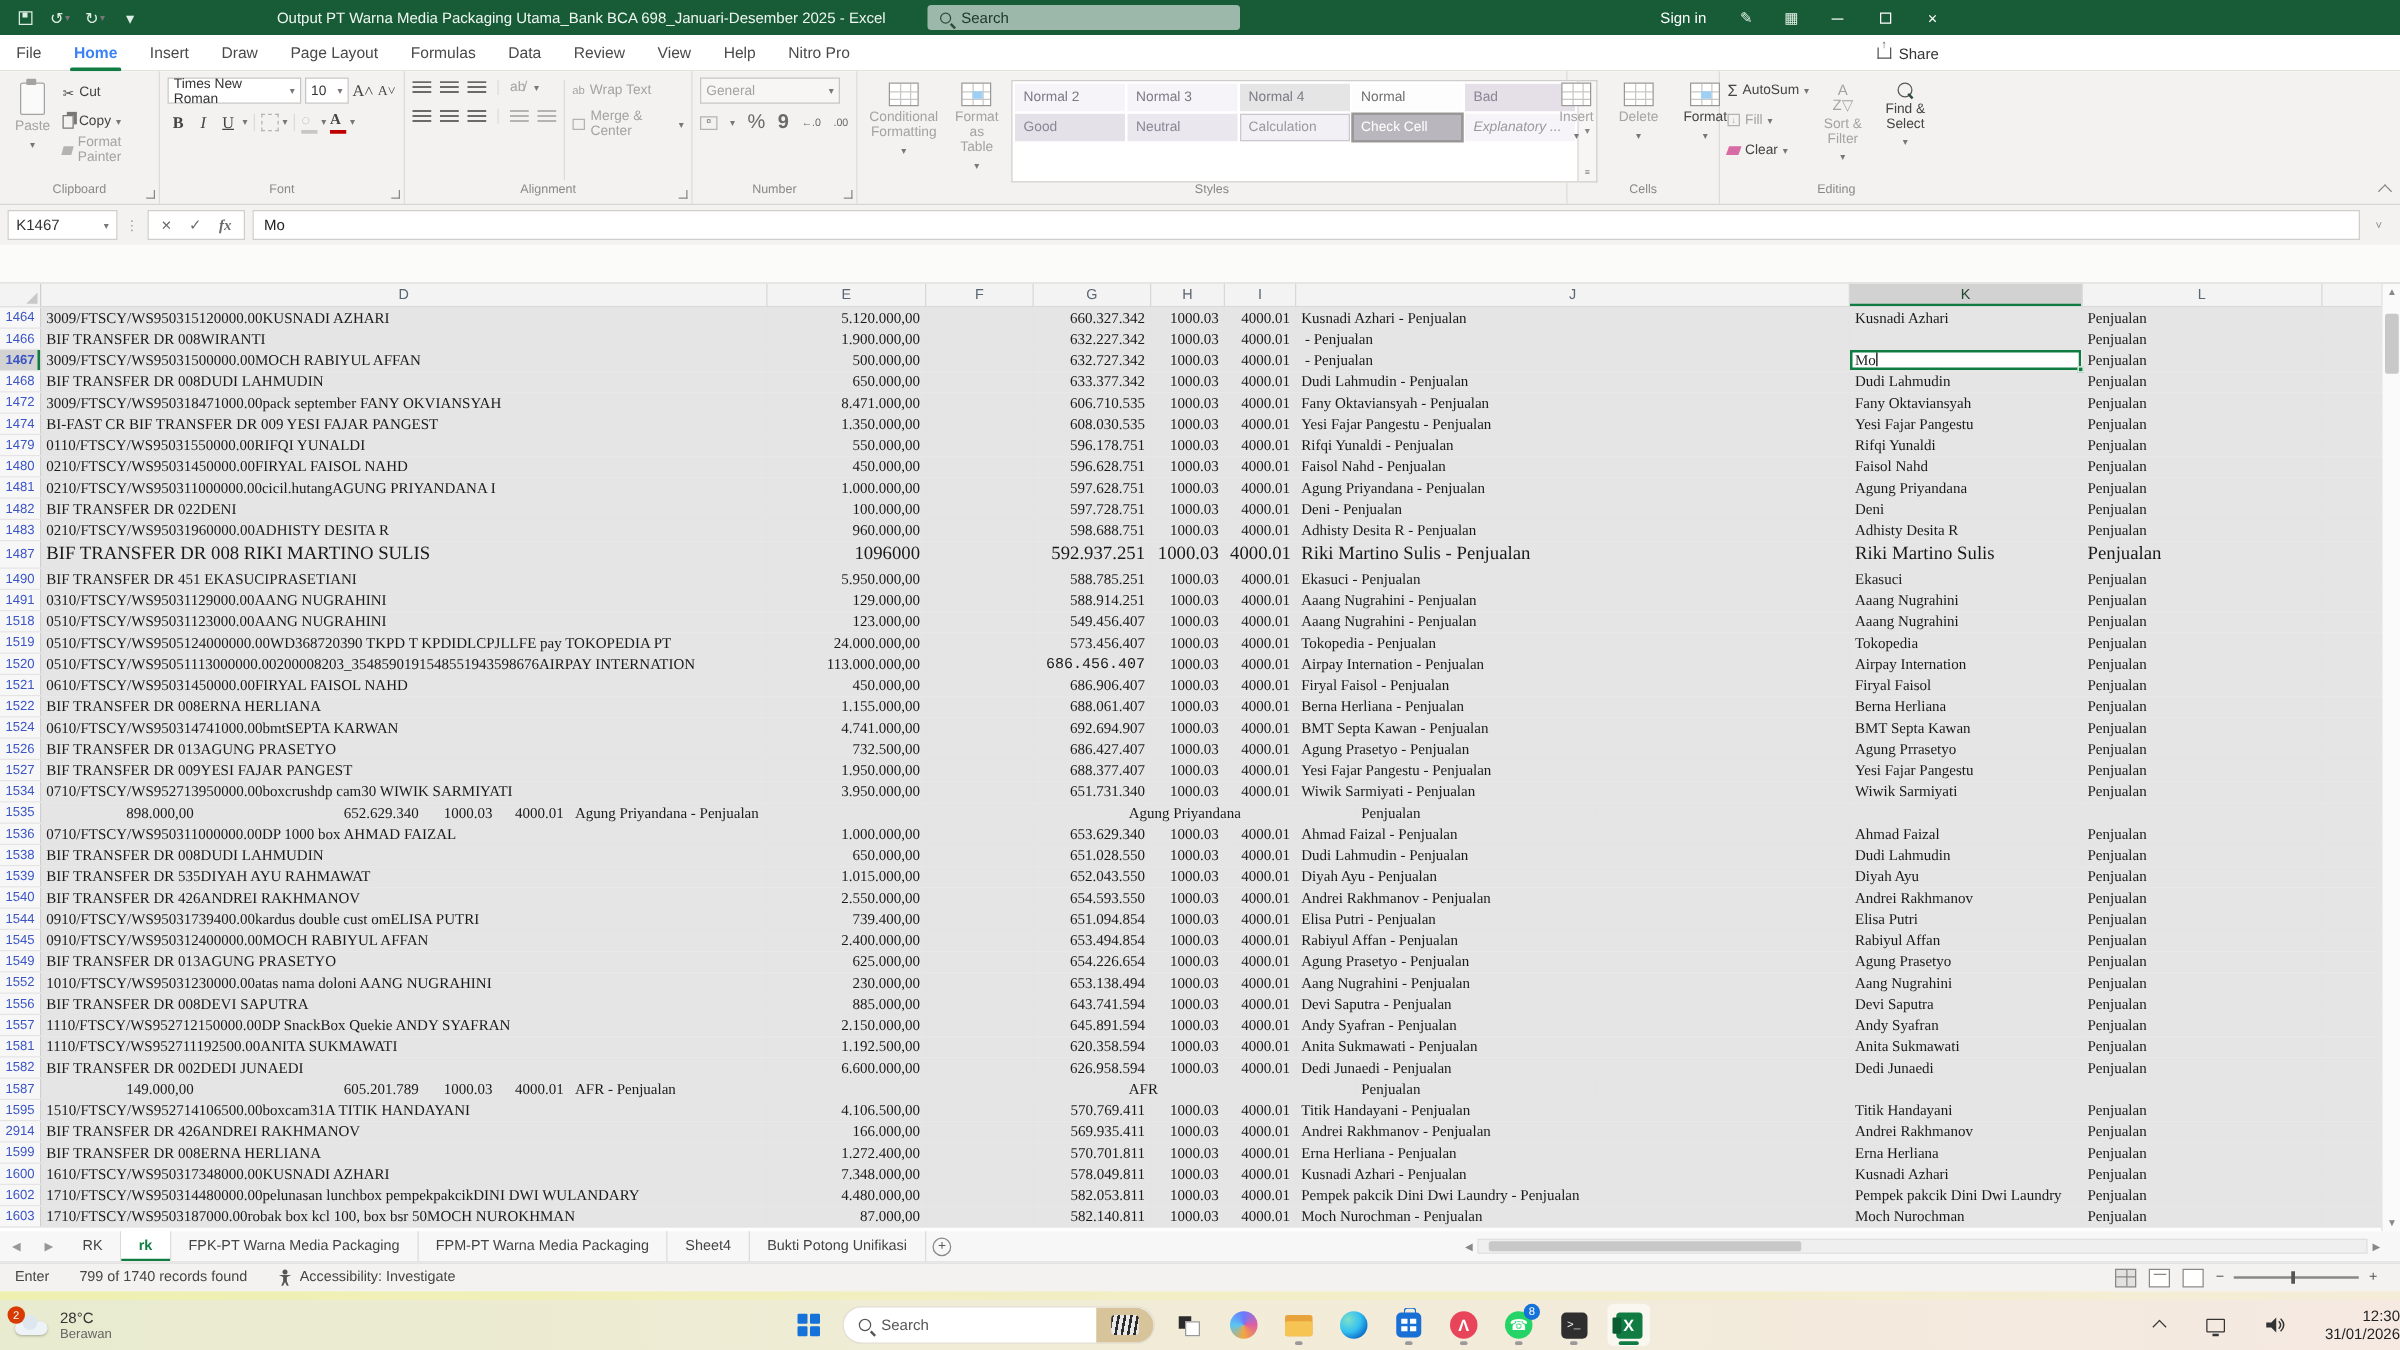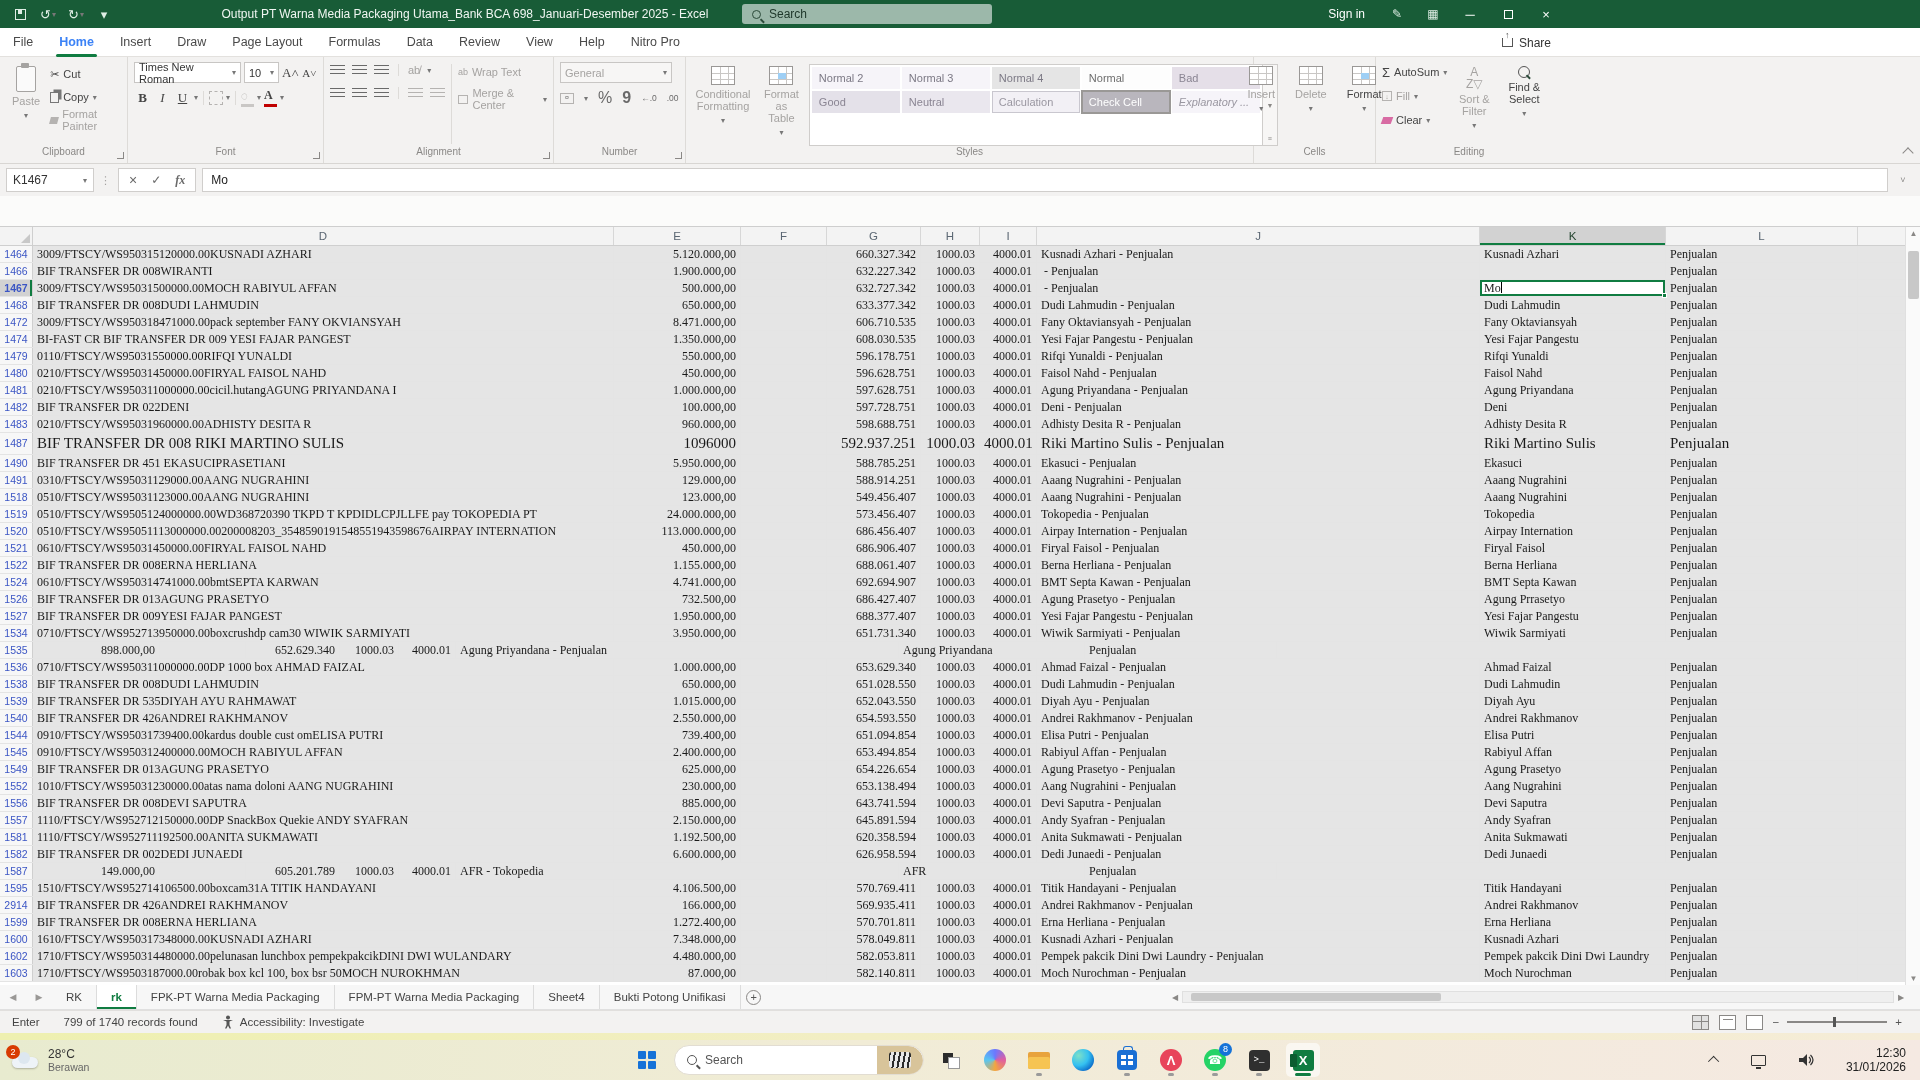--- a/index.html
+++ b/index.html
@@ -204,21 +204,21 @@
     font-weight:bold; display:flex; align-items:center; justify-content:center; }
   .whatsapp { width:22px; height:22px; background:#25D366; border-radius:50%; color:#fff; font-size:12px;
     display:flex; align-items:center; justify-content:center; }
   .badge-blue { position:absolute; right:0px; top:0px; width:13px; height:13px; background:#1572d8;
     border-radius:50%; color:#fff; font-size:9px; text-align:center; line-height:13px; }
   .terminal { width:21px; height:21px; background:#2f2f2f; border-radius:4px; color:#fff; font-size:9px;
     font-family:"Liberation Mono",monospace; display:flex; align-items:center; justify-content:center; }
   .excelico { width:21px; height:21px; background:#107C41; border-radius:3px; color:#fff; font-size:13px;
     font-weight:bold; display:flex; align-items:center; justify-content:center; position:relative; }
   .excelico:before { content:""; position:absolute; left:-3px; top:4px; width:7px; height:13px; background:#0b5c30; border-radius:1px; }
-  .tray { margin-left:auto; display:flex; align-items:center; gap:32px; padding-right:14px; color:#333; }
+  .tray { margin-left:auto; display:flex; align-items:center; gap:32px; color:#333; }
   .chev-up { width:8px; height:8px; border-left:1.6px solid #333; border-top:1.6px solid #333; transform:rotate(45deg) translateY(2px); }
   .monitor { width:15px; height:11px; border:1.4px solid #333; border-radius:1px; position:relative; }
   .monitor:after { content:""; position:absolute; left:4px; bottom:-4px; width:5px; height:2px; background:#333; }
   .clock { text-align:right; font-size:12px; color:#222; line-height:14px; }
 </style>
 </head>
 <body>
 
 <div class="screen">
 
@@ -719,21 +719,21 @@
           <div class="cell" style="width: 443px; line-height: 16px;">Tokopedia - Penjualan</div>
           <div class="cell" style="width: 186px; line-height: 16px;">Tokopedia</div>
           <div class="cell" style="width: 192px; line-height: 16px;">Penjualan</div>
           <div class="cell" style="width: 47px; line-height: 16px; border-right: none;"></div>
         </div>
         <div class="grow" style="height: 17px;">
           <div class="rowh" style="line-height: 16px;">1520</div>
           <div class="cell" style="width: 581px; line-height: 16px;">0510/FTSCY/WS95051113000000.00200008203_3548590191548551943598676AIRPAY INTERNATION</div>
           <div class="cell num" style="width: 127px; line-height: 16px;">113.000.000,00</div>
           <div class="cell" style="width: 86px; line-height: 16px;"></div>
-          <div class="cell num" style="width: 94px; line-height: 16px;">686.456.407</div>
+          <div class="cell num" style="width: 94px; line-height: 16px; font-family: Liberation Mono, monospace;">686.456.407</div>
           <div class="cell num" style="width: 59px; line-height: 16px;">1000.03</div>
           <div class="cell num" style="width: 57px; line-height: 16px;">4000.01</div>
           <div class="cell" style="width: 443px; line-height: 16px;">Airpay Internation - Penjualan</div>
           <div class="cell" style="width: 186px; line-height: 16px;">Airpay Internation</div>
           <div class="cell" style="width: 192px; line-height: 16px;">Penjualan</div>
           <div class="cell" style="width: 47px; line-height: 16px; border-right: none;"></div>
         </div>
         <div class="grow" style="height: 17px;">
           <div class="rowh" style="line-height: 16px;">1521</div>
           <div class="cell" style="width: 581px; line-height: 16px;">0610/FTSCY/WS95031450000.00FIRYAL FAISOL NAHD</div>
@@ -980,21 +980,21 @@
           <div class="cell" style="width: 192px; line-height: 16px;">Penjualan</div>
           <div class="cell" style="width: 47px; line-height: 16px; border-right: none;"></div>
         </div>
         <div class="grow" style="height: 17px;">
           <div class="rowh" style="line-height: 16px;">1587</div>
           <div class="cell num" style="width: 127px; line-height: 16px;">149.000,00</div>
           <div class="cell" style="width: 86px; line-height: 16px;"></div>
           <div class="cell num" style="width: 94px; line-height: 16px;">605.201.789</div>
           <div class="cell num" style="width: 59px; line-height: 16px;">1000.03</div>
           <div class="cell num" style="width: 57px; line-height: 16px;">4000.01</div>
-          <div class="cell" style="width: 443px; line-height: 16px;">AFR - Tokopedia</div>
+          <div class="cell" style="width: 443px; line-height: 16px;">AFR - Penjualan</div>
           <div class="cell" style="width: 186px; line-height: 16px;">AFR</div>
           <div class="cell" style="width: 192px; line-height: 16px;">Penjualan</div>
           <div class="cell" style="width: 47px; line-height: 16px; border-right: none;"></div>
         </div>
         <div class="grow" style="height: 17px;">
           <div class="rowh" style="line-height: 16px;">1595</div>
           <div class="cell" style="width: 581px; line-height: 16px;">1510/FTSCY/WS952714106500.00boxcam31A TITIK HANDAYANI</div>
           <div class="cell num" style="width: 127px; line-height: 16px;">4.106.500,00</div>
           <div class="cell" style="width: 86px; line-height: 16px;"></div>
           <div class="cell num" style="width: 94px; line-height: 16px;">570.769.411</div>

